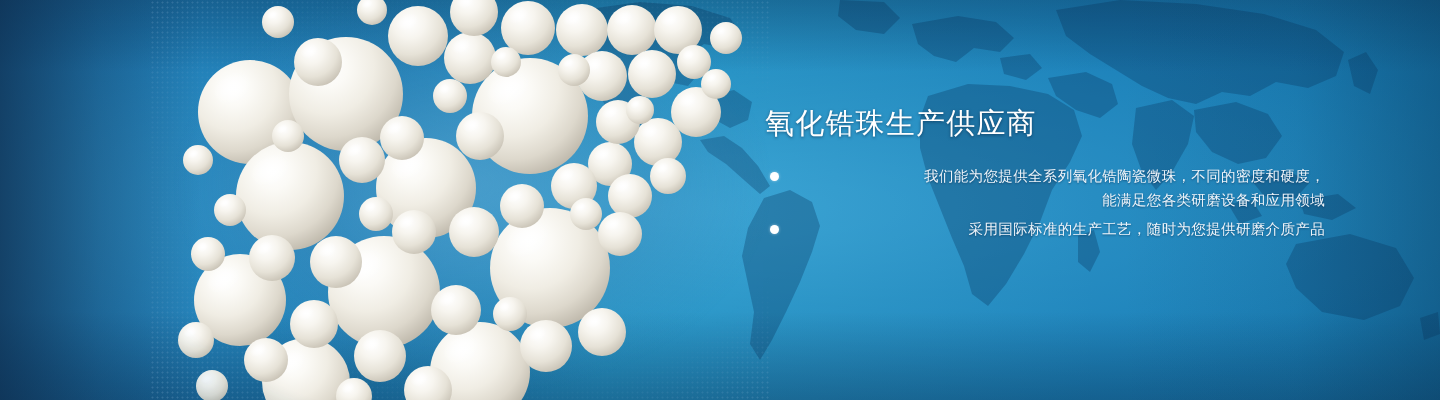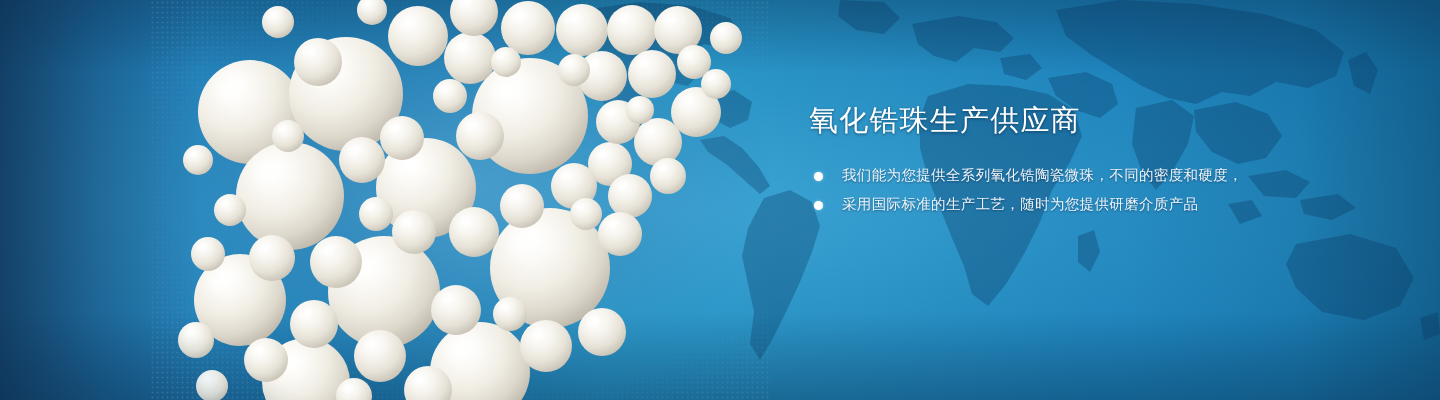--- a/index.html
+++ b/index.html
@@ -62,43 +62,43 @@
     mask-image:
       radial-gradient(105% 100% at 56% 48%, rgba(0,0,0,0) 46%, rgba(0,0,0,.55) 66%, rgba(0,0,0,.85) 80%, rgba(0,0,0,0) 100%);
     opacity:.75;
   }
   .beads { position:absolute; inset:0; }
   .beads svg { width:100%; height:100%; display:block; }
 
   
   .copy {
     position:absolute;
-    left:809px; top:104px;
+    left:765px; top:104px;
     width:560px;
-    font-family:Liberation Mono, monospace;
   }
   .headline {
     font-size:29px;
     line-height:38px;
     color:#ffffff;
     font-weight:400;
     letter-spacing:1.2px;
     text-shadow:0 1px 3px rgba(0,25,55,.55);
     white-space:nowrap;
   }
   .bullets { margin-top:22px; }
   .bullet {
     position:relative;
     padding-left:33px;
     color:#eef4fa;
     font-size:14.5px;
     line-height:24px;
     letter-spacing:.35px;
     margin-bottom:5px;
     text-shadow:0 1px 2px rgba(0,25,55,.45);
+    text-align:right;
   }
   .bullet:last-child { margin-bottom:8px; }
   .bullet .dot {
     position:absolute;
     left:5px; top:8px;
     width:9px; height:9px;
     border-radius:50%;
     background:#ffffff;
     box-shadow:0 0 3px rgba(255,255,255,.5);
   }
@@ -321,20 +321,21 @@
 
   <div class="copy">
 
     <div class="headline">氧化锆珠生产供应商</div>
 
     <div class="bullets">
 
       <div class="bullet">
         <span class="dot"></span>
         <span class="line">我们能为您提供全系列氧化锆陶瓷微珠，不同的密度和硬度，</span>
+        <span class="line">能满足您各类研磨设备和应用领域</span>
       </div>
 
 
       <div class="bullet">
         <span class="dot"></span>
         <span class="line">采用国际标准的生产工艺，随时为您提供研磨介质产品</span>
       </div>
 
     </div>
   </div>

